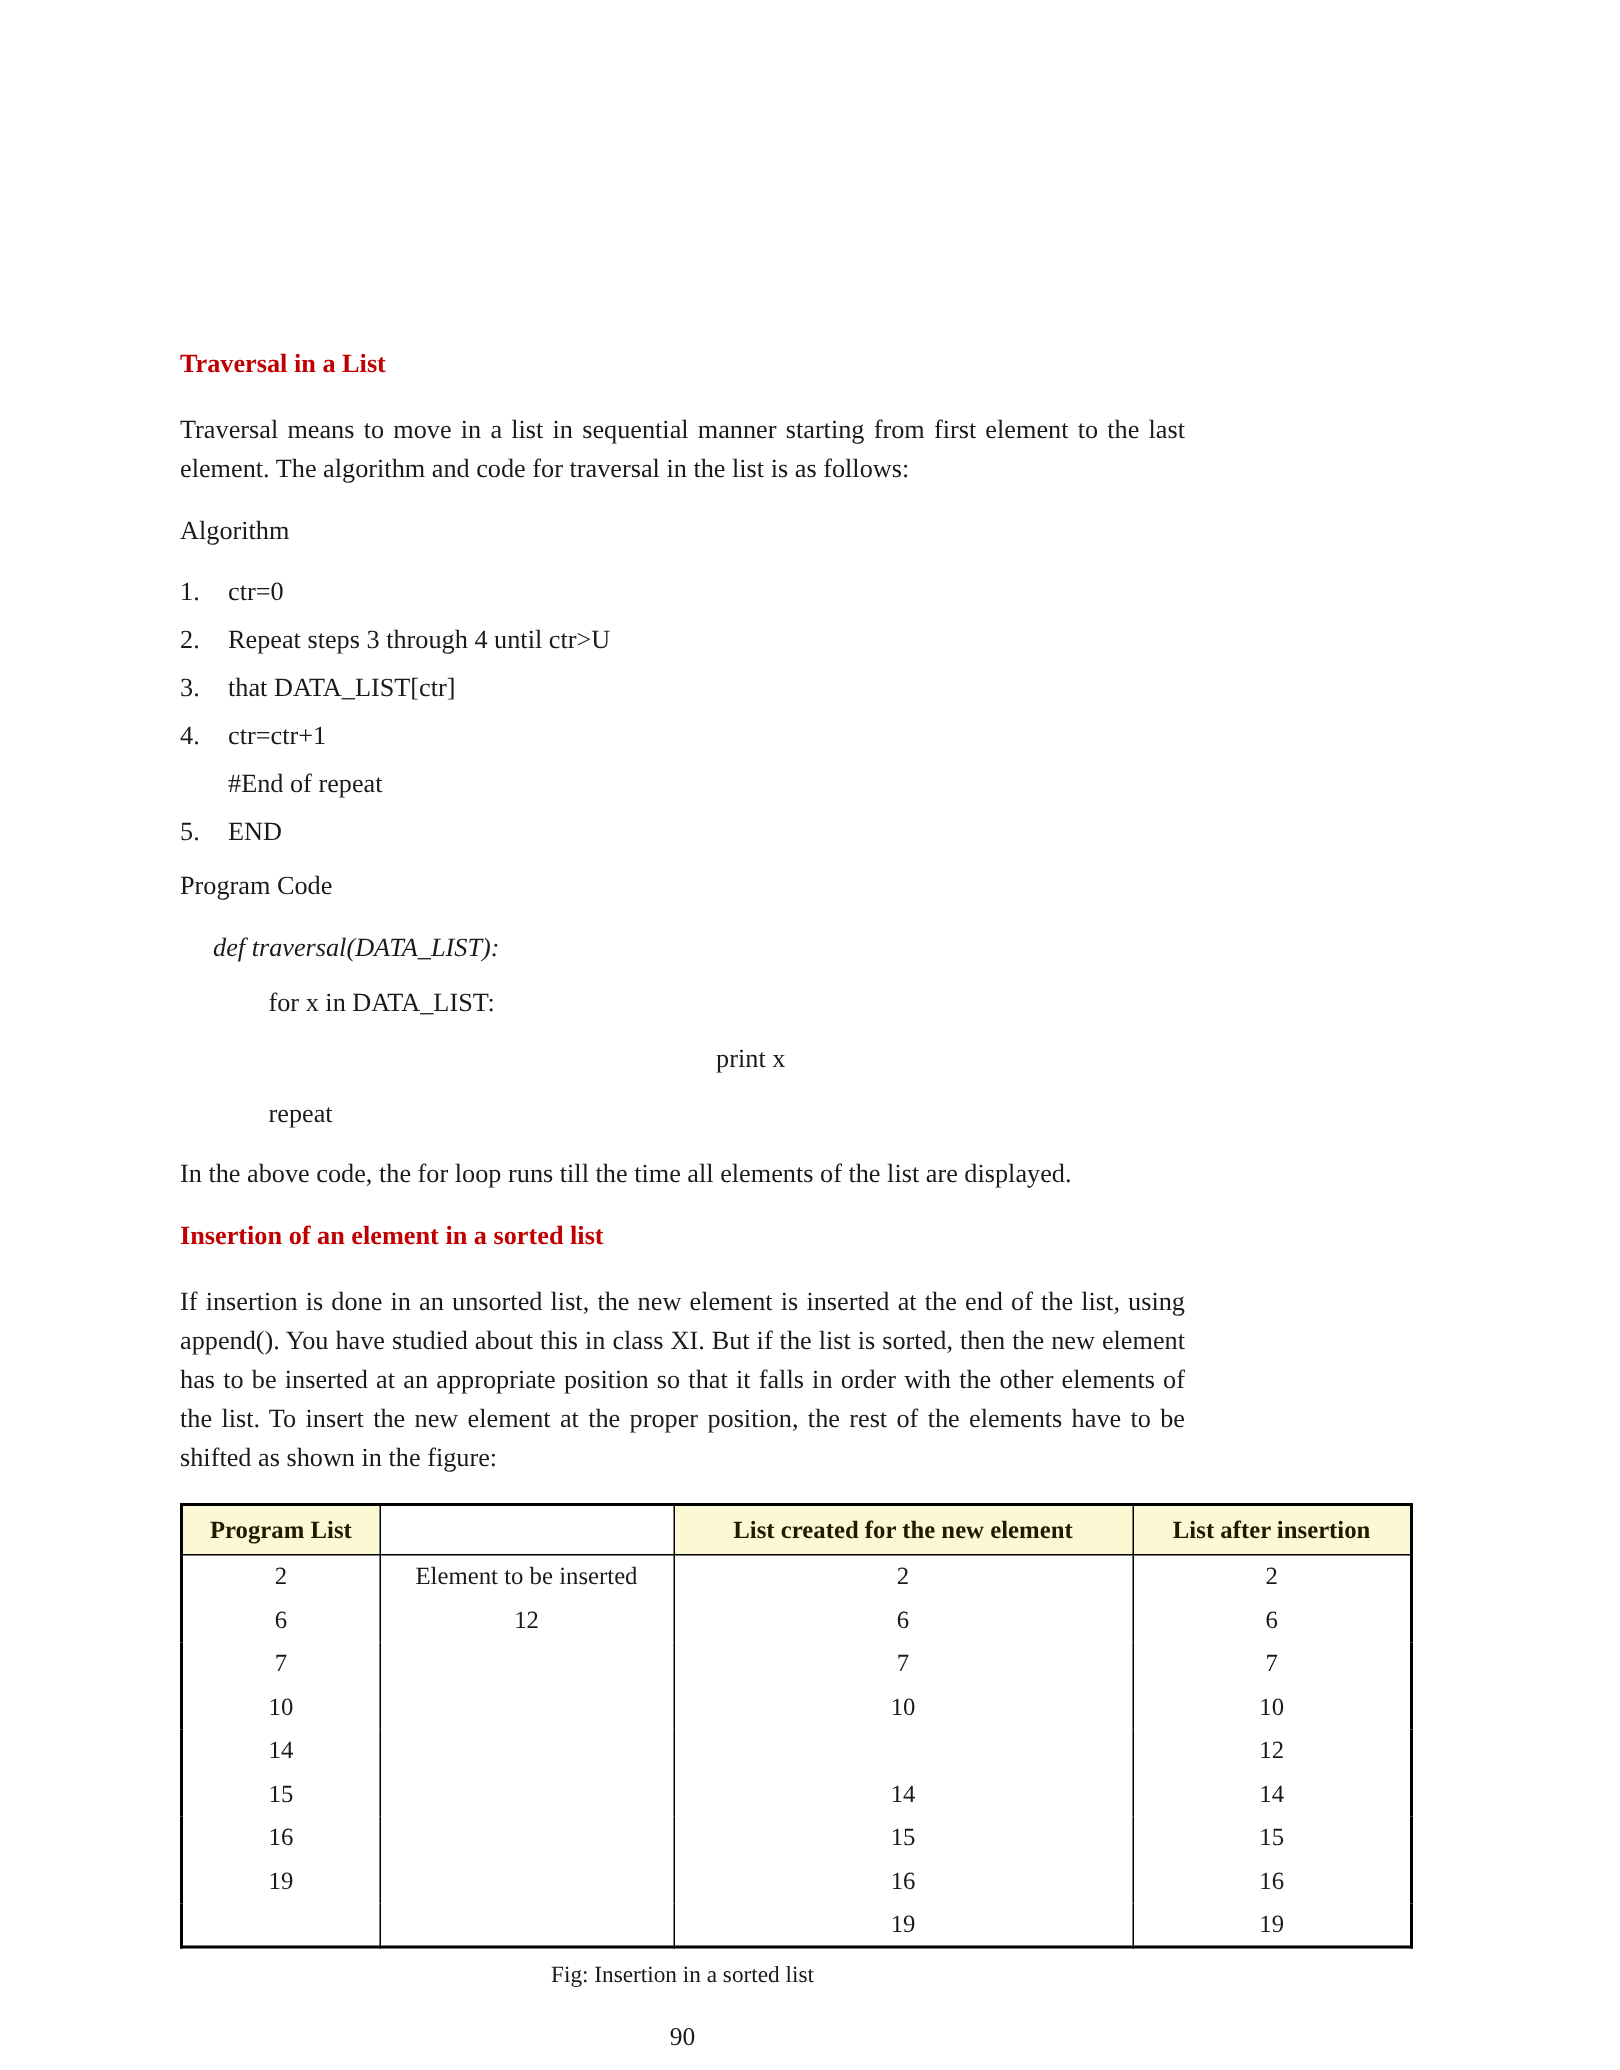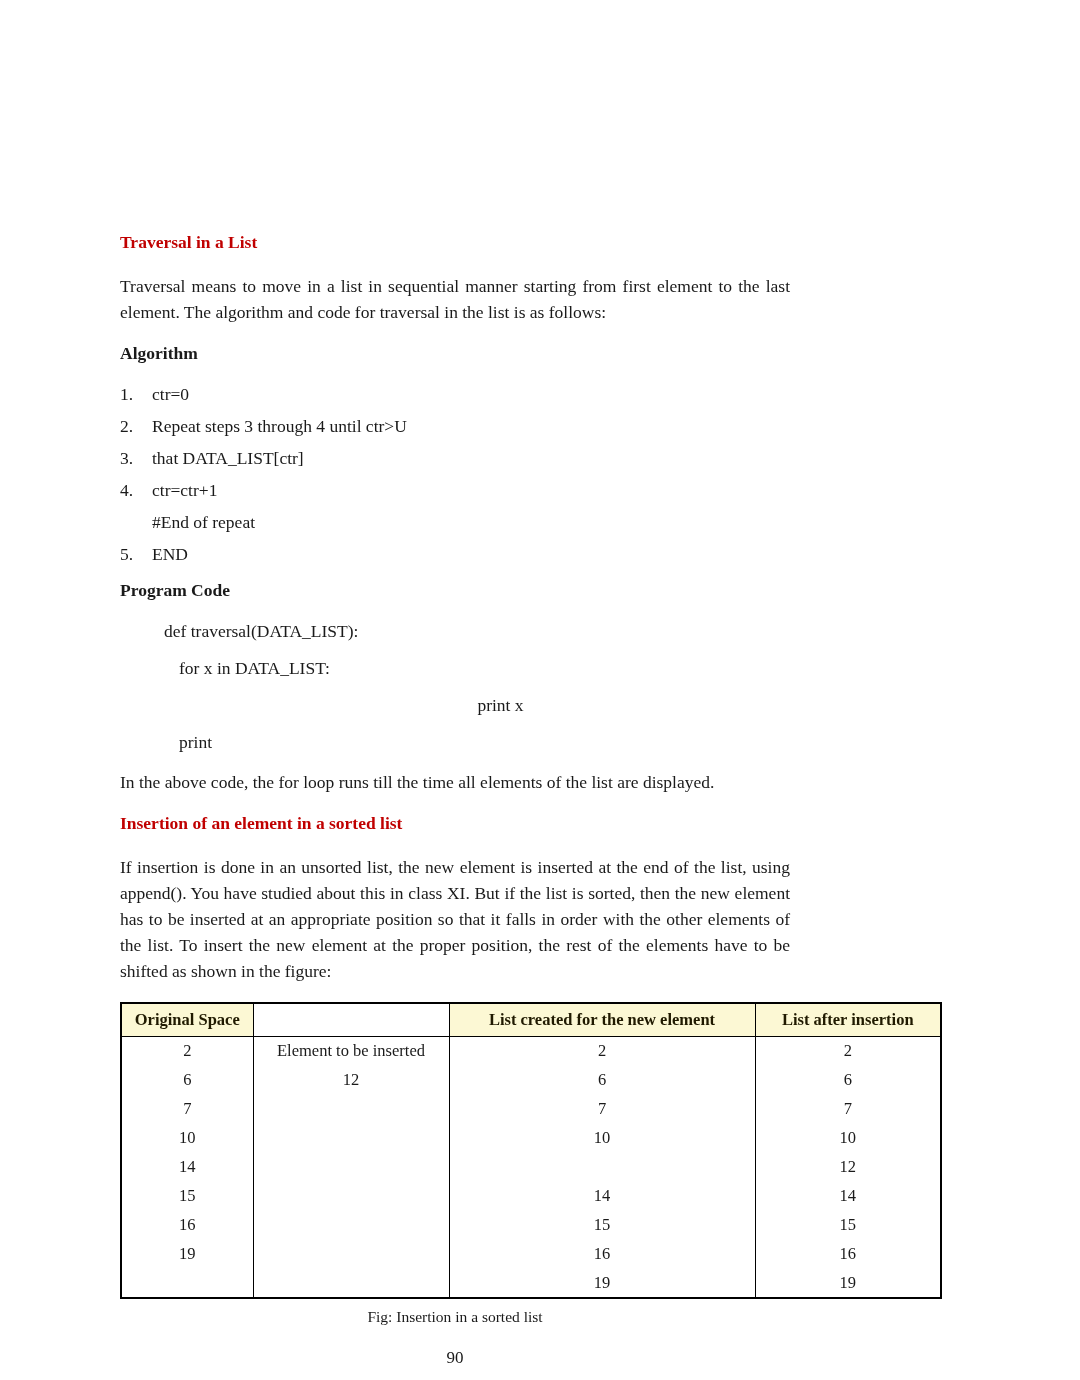--- a/index.html
+++ b/index.html
@@ -16,21 +16,21 @@
     height: 1380px;
     padding: 232px 120px 0 120px;
   }
   .red-heading {
     color: #c00000;
     font-weight: bold;
     font-size: 17.5px;
     margin: 0 0 20px 0;
   }
   .bold-heading {
-    font-weight: bold;
+    font-weight: normal;
     font-size: 17.5px;
     margin: 16px 0 20px 0;
   }
   p.body-text {
     font-size: 17.5px;
     line-height: 26px;
     text-align: justify;
     margin: 0 0 18px 0;
   }
   
@@ -43,21 +43,21 @@
   }
   .step-num { width: 32px; flex: 0 0 32px; }
   .step-text { flex: 1; }
   
   .code-block { margin: 2px 0 16px 0; }
   .code-line {
     font-size: 17.5px;
     line-height: 20px;
     margin-bottom: 17px;
   }
-  .ind1 { margin-left: 44px; }
+  .ind1 { margin-left: 22px; font-style: italic; }
   .ind2 { margin-left: 59px; }
   .ind3 { margin-left: 91px; text-align: center; }
   
   .table-wrap { margin-top: 8px; }
   table.fig-table {
     border-collapse: collapse;
     width: 820px;
     margin: 0 auto;
     border: 2px solid #000000;
     table-layout: fixed;
@@ -137,40 +137,40 @@
       <span class="step-text">END</span>
     </div>
   </div>
 
   <h4 class="bold-heading">Program Code</h4>
 
   <div class="code-block">
     <div class="code-line ind1">def traversal(DATA_LIST):</div>
     <div class="code-line ind2">for x in DATA_LIST:</div>
     <div class="code-line ind3">print x</div>
-    <div class="code-line ind2">print</div>
+    <div class="code-line ind2">repeat</div>
   </div>
 
   <p class="body-text">In the above code, the for loop runs till the time all elements of the list are displayed.</p>
 
   <h3 class="red-heading">Insertion of an element in a sorted list</h3>
 
   <p class="body-text">If insertion is done in an unsorted list, the new element is inserted at the end of the list, using append(). You have studied about this in class XI. But if the list is sorted, then the new element has to be inserted at an appropriate position so that it falls in order with the other elements of the list. To insert the new element at the proper position, the rest of the elements have to be shifted as shown in the figure:</p>
 
   <div class="table-wrap">
     <table class="fig-table">
       <colgroup>
         <col class="col-1">
           <col class="col-2">
           <col class="col-3">
           <col class="col-4">
       </colgroup>
       <thead>
         <tr>
-          <th>Original Space</th>
+          <th>Program List</th>
           <th class="blank-header"></th>
           <th>List created for the new element</th>
           <th>List after insertion</th>
         </tr>
       </thead>
       <tbody>
         <tr>
           <td>2</td>
           <td>Element to be inserted</td>
           <td>2</td>

